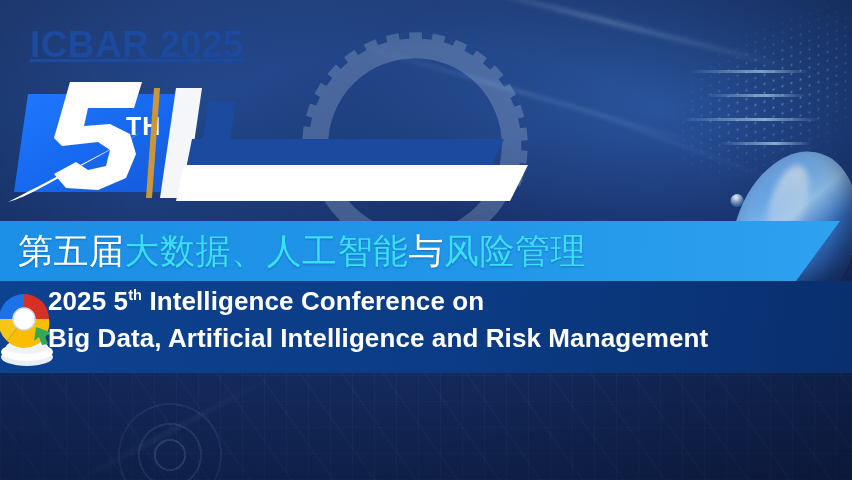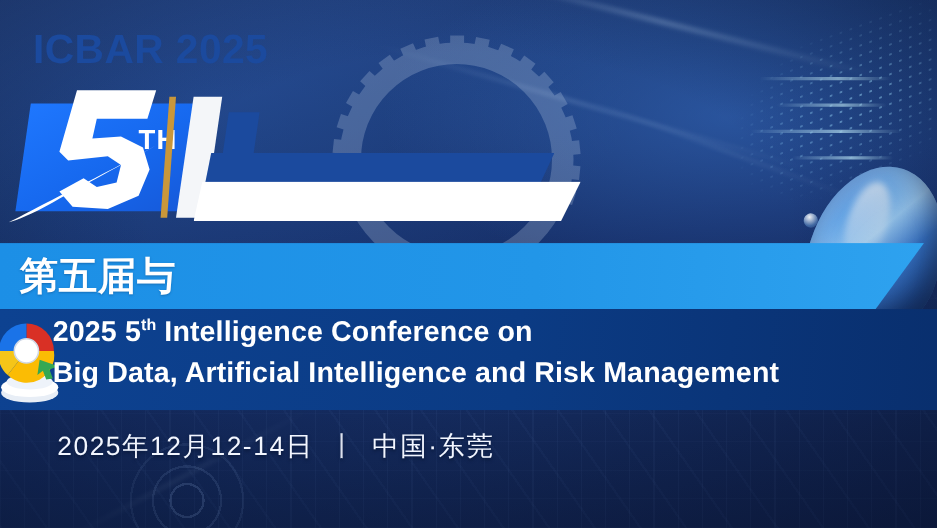--- a/index.html
+++ b/index.html
@@ -145,37 +145,38 @@
   .ribbon-text {
     position: absolute;
     left: 30px; top: 27px;
     height: 36px;
     display: flex; align-items: center;
     font-size: 37px;
     font-weight: 700;
     letter-spacing: 0.4px;
     color: #1b4a9e;
     white-space: nowrap;
+    text-decoration: underline;
   }
 
   
   .band-cn {
     position: absolute;
     left: 0; top: 221px;
     width: 840px; height: 60px;
     background: linear-gradient(92deg, #1c8fe6 0%, #2296e8 58%, #2ea2ef 100%);
     clip-path: polygon(0 0, 100% 0, calc(100% - 44px) 100%, 0 100%);
   }
   .band-cn-text {
     position: absolute;
     left: 18px; top: 221px;
     height: 60px;
     display: flex; align-items: center;
     font-size: 35px;
-    font-weight: 700;
+    font-weight: 400;
     letter-spacing: 0.5px;
     color: #ffffff;
     white-space: nowrap;
     text-shadow: 0 1px 2px rgba(10,45,95,0.35);
   }
   .band-cn-text .hl { color: #38dff7; }
 
   
   .band-en {
     position: absolute;
@@ -321,21 +322,23 @@
 
   <div class="ribbon">
     <div class="navy"></div>
     <div class="white"></div>
   </div>
   <div class="ribbon-text">ICBAR 2025</div>
 
   <div class="band-cn"></div>
   <div class="band-cn-text">
     <span>第五届</span>
+      <span class="hl">大数据、人工智能</span>
       <span>与</span>
+      <span class="hl">风险管理</span>
   </div>
 
   <div class="band-en"></div>
 
   <div class="pie-icon">
     <svg viewBox="0 0 62 86" aria-hidden="true">
 
       <ellipse cx="31" cy="74" rx="26" ry="9" fill="#e8eef6"></ellipse>
       <ellipse cx="31" cy="69" rx="26" ry="9" fill="#ffffff"></ellipse>
       <ellipse cx="31" cy="64" rx="21" ry="7" fill="#eef3fa"></ellipse>
@@ -350,19 +353,14 @@
 
       <path d="M40,44 L57,50 L49,53 L52,61 L46,62 L43,54 L38,58 Z" fill="#34a853"></path>
     </svg>
   </div>
 
   <div class="band-en-text">
     <div><span>2025 5</span><sup>th</sup><span> Intelligence Conference on</span></div>
     <div>Big Data, Artificial Intelligence and Risk Management</div>
   </div>
 
-  <div class="datebar">
-    <span>2025年12月12-14日</span>
-    <span class="sep">丨</span>
-    <span>中国·东莞</span>
-  </div>
 
 </div>
 
 </body></html>

